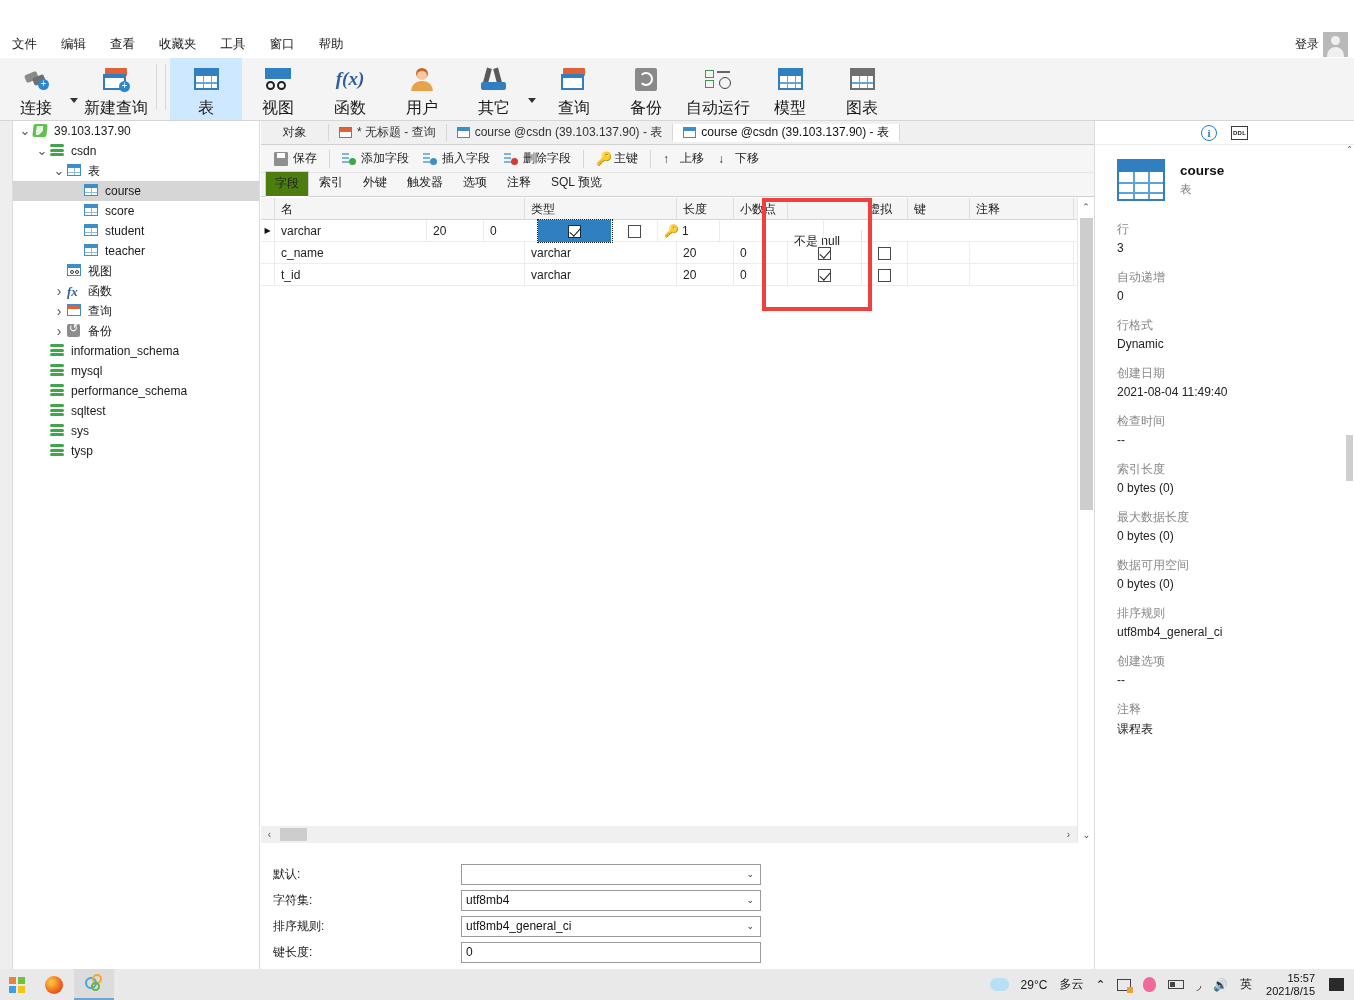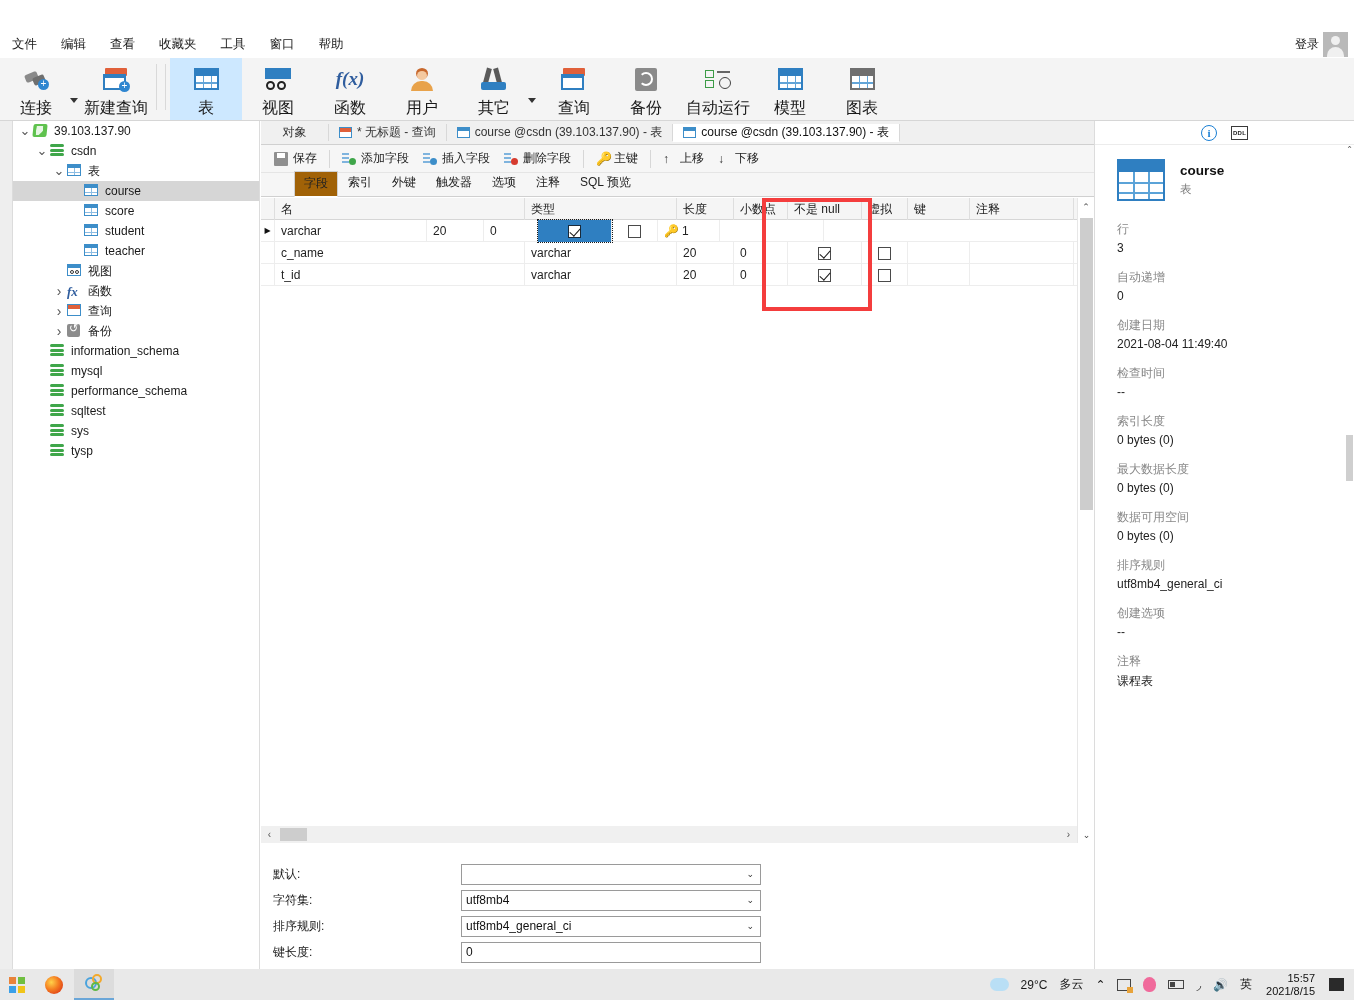--- a/index.html
+++ b/index.html
@@ -107,22 +107,22 @@
 
   .acttoolbar { height:28px; background:#f6f6f6; display:flex; align-items:center;
                 border-bottom:1px solid #e5e5e5; padding-left:6px; }
   .abtn { display:flex; align-items:center; height:22px; padding:0 7px; font-size:12px; color:#222; }
   .abtn .ai { margin-right:5px; display:flex; align-items:center; }
   .asep { width:1px; height:18px; background:#d7d7d7; margin:0 5px; }
 
   .subtabs { height:24px; background:#f6f6f6; display:flex; align-items:flex-end;
              border-bottom:1px solid #d0d0d0; padding-left:4px; }
   .stab { padding:3px 9px 4px 9px; font-size:12px; color:#222; border:1px solid transparent; }
-  .stab.active { background:#a16207; border:1px solid #d0d0d0; border-bottom:1px solid #fff;
-                 margin-bottom:-1px;margin-left:29px; }
+  .stab.active { background:#4d7c0f; border:1px solid #d0d0d0; border-bottom:1px solid #fff;
+                 margin-bottom:-1px; }
 
   
   .gridwrap { position:absolute; left:0; top:77px; width:833px; height:645px; background:#fff; }
   .ghead { display:flex; height:22px; background:#f5f5f5; border-bottom:1px solid #d6d6d6;
            font-size:12px; color:#222; }
   .gh { display:flex; align-items:center; padding-left:6px; border-right:1px solid #dedede;
         height:22px; overflow:hidden; white-space:nowrap; }
   .grow { display:flex; height:22px; border-bottom:1px solid #ededed; font-size:12px; }
   .gc { display:flex; align-items:center; padding-left:6px; border-right:1px solid #ededed;
         height:22px; overflow:hidden; white-space:nowrap; }
@@ -656,21 +656,21 @@
         <div class="stab">SQL 预览</div>
       </div>
 
     <div class="gridwrap">
       <div class="ghead" id="ghead">
           <div class="gh" style="width: 14px; padding: 0px;"></div>
           <div class="gh" style="width: 250px; flex: 0 0 auto;">名</div>
           <div class="gh" style="width: 152px; flex: 0 0 auto;">类型</div>
           <div class="gh" style="width: 57px; flex: 0 0 auto;">长度</div>
           <div class="gh" style="width: 54px; flex: 0 0 auto;">小数点</div>
-          <div class="gh" style="width: 74px; flex: 0 0 auto;">不是 null</div>
+          <div class="gh" style="width: 74px; flex: 0 0 auto; margin-top: 32px;">不是 null</div>
           <div class="gh" style="width: 46px; flex: 0 0 auto;">虚拟</div>
           <div class="gh" style="width: 62px; flex: 0 0 auto;">键</div>
           <div class="gh" style="width: 104px; flex: 0 0 auto;">注释</div>
         </div>
       <div id="gbody">
           <div class="grow">
             <div class="rowmark cur"></div>
             <div class="gc" style="width: 152px; flex: 0 0 auto;">varchar</div>
             <div class="gc" style="width: 57px; flex: 0 0 auto;">20</div>
             <div class="gc" style="width: 54px; flex: 0 0 auto;">0</div>
@@ -791,20 +791,24 @@
     <div id="infofields">
         <div class="ifield">
           <div class="k">行</div>
           <div class="v">3</div>
         </div>
         <div class="ifield">
           <div class="k">自动递增</div>
           <div class="v">0</div>
         </div>
         <div class="ifield">
+          <div class="k">行格式</div>
+          <div class="v">Dynamic</div>
+        </div>
+        <div class="ifield">
           <div class="k">创建日期</div>
           <div class="v">2021-08-04 11:49:40</div>
         </div>
         <div class="ifield">
           <div class="k">检查时间</div>
           <div class="v">--</div>
         </div>
         <div class="ifield">
           <div class="k">索引长度</div>
           <div class="v">0 bytes (0)</div>

